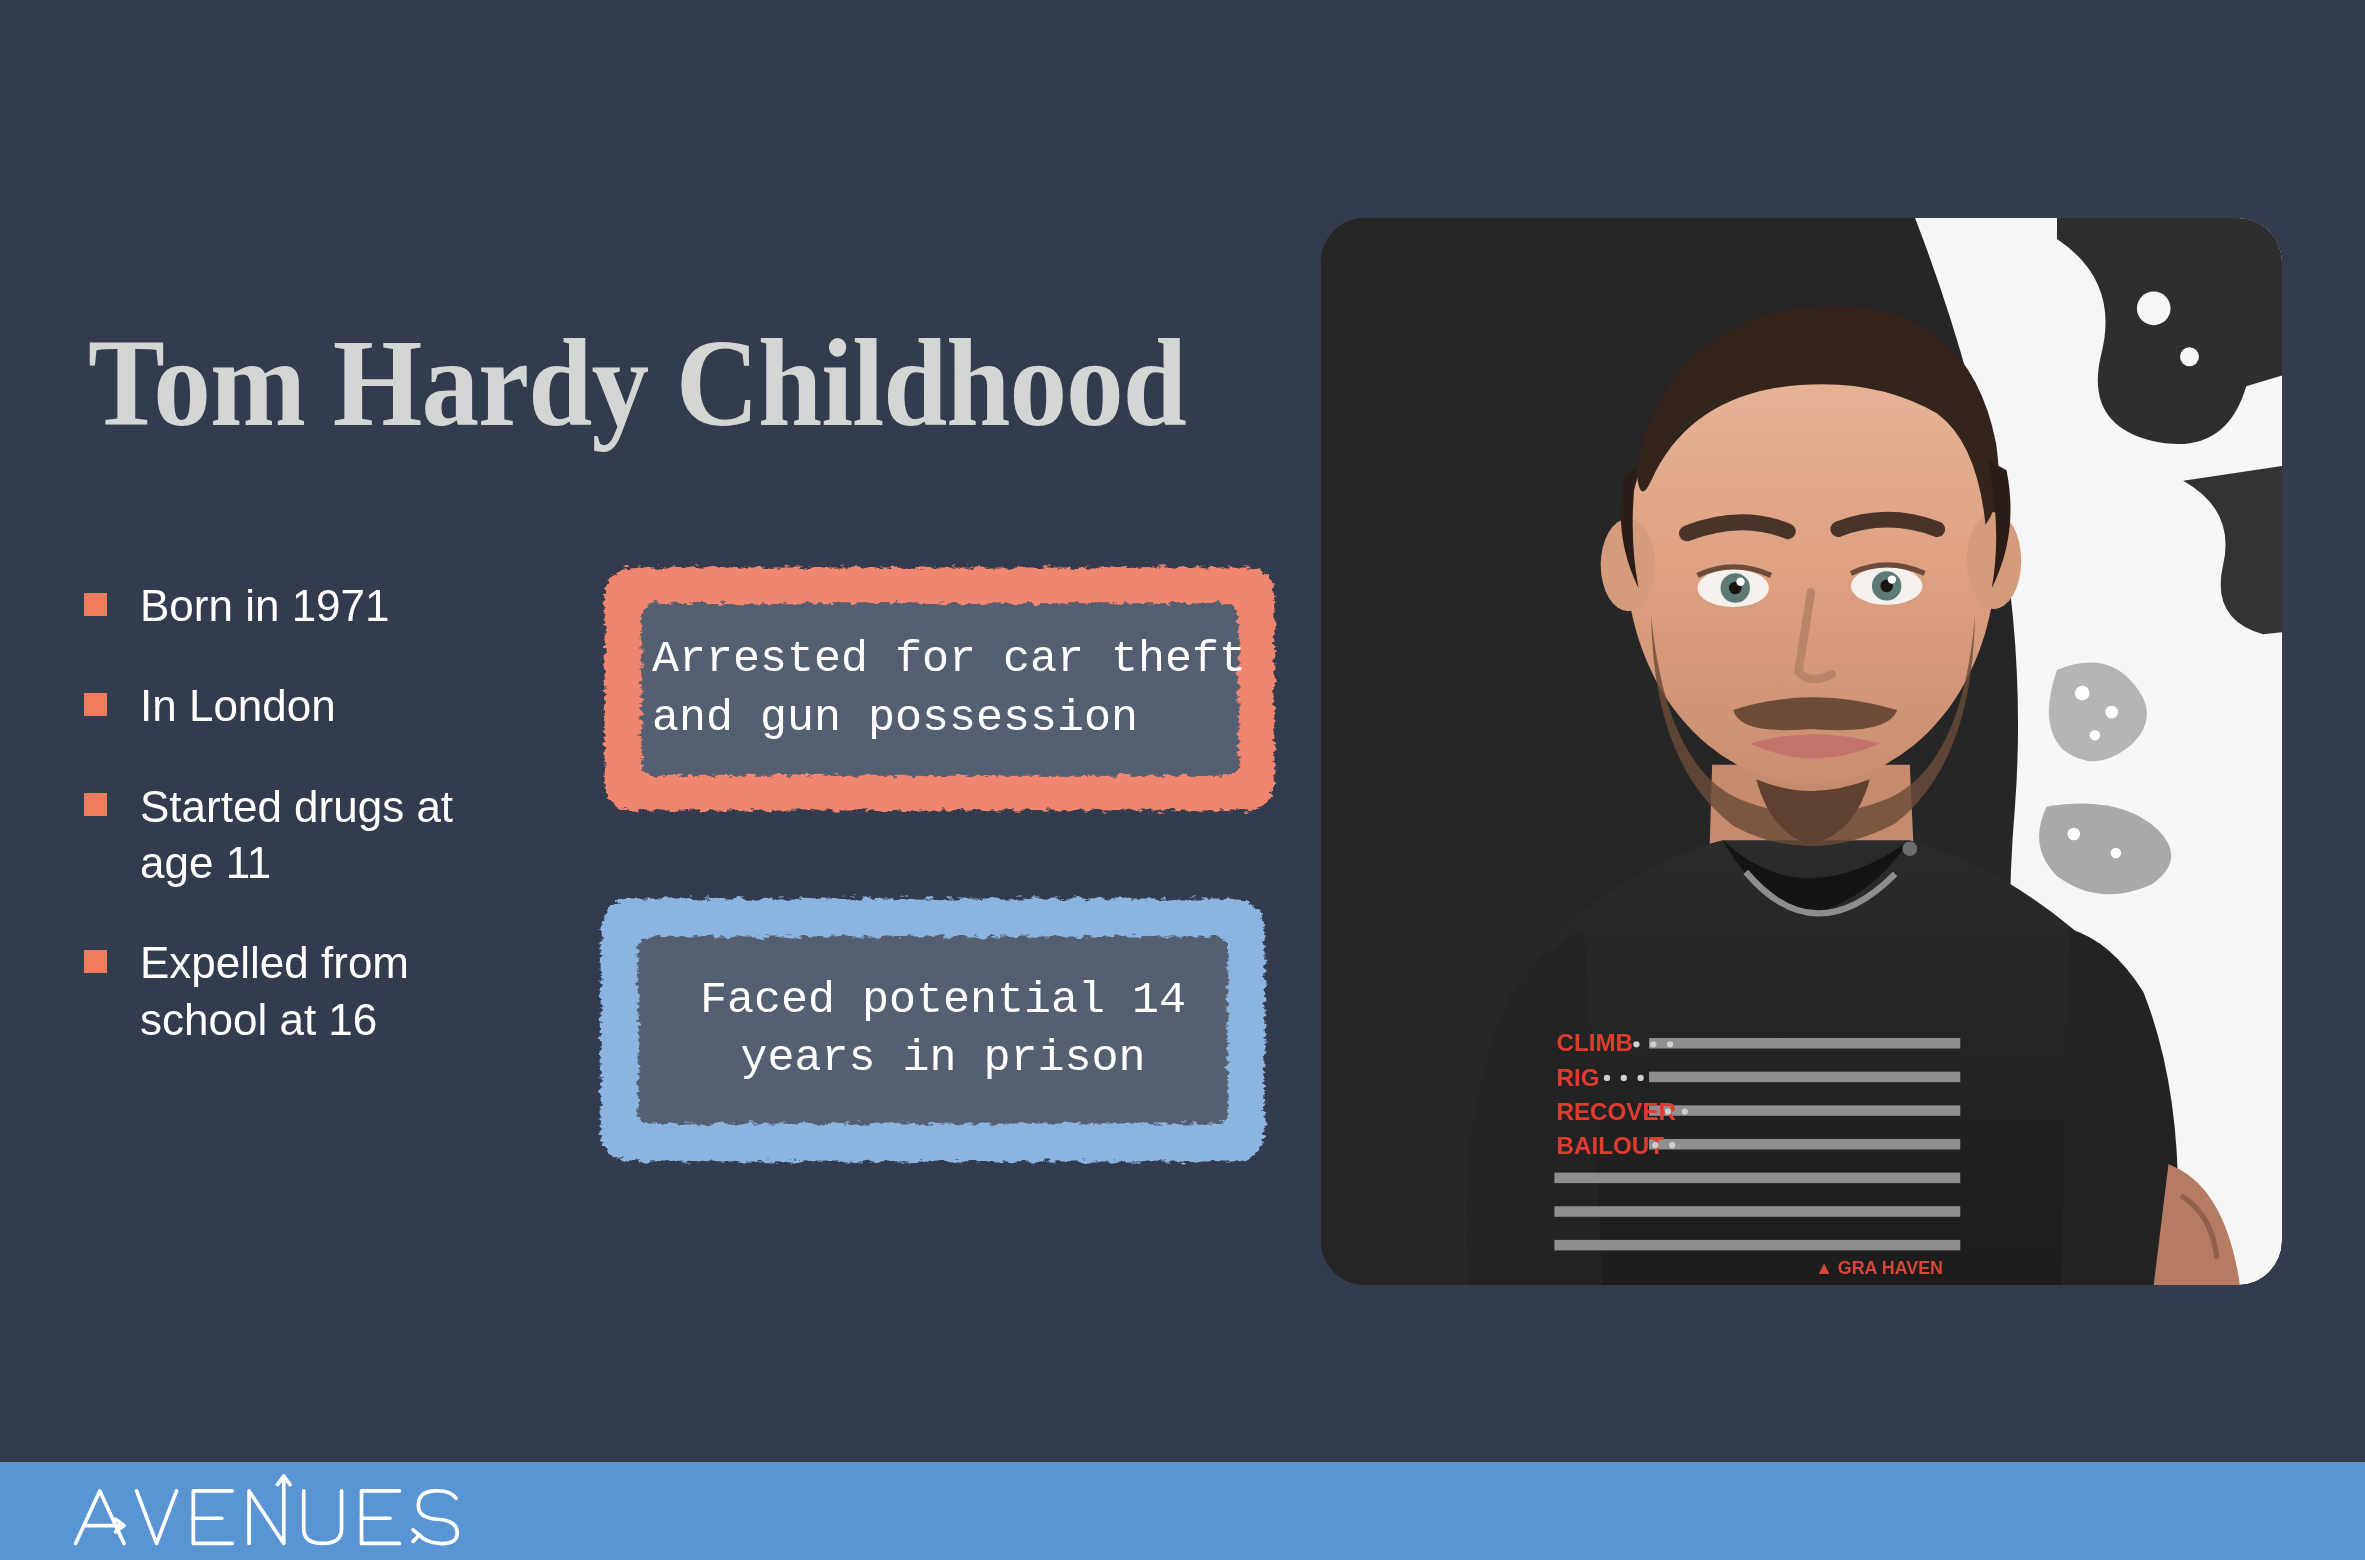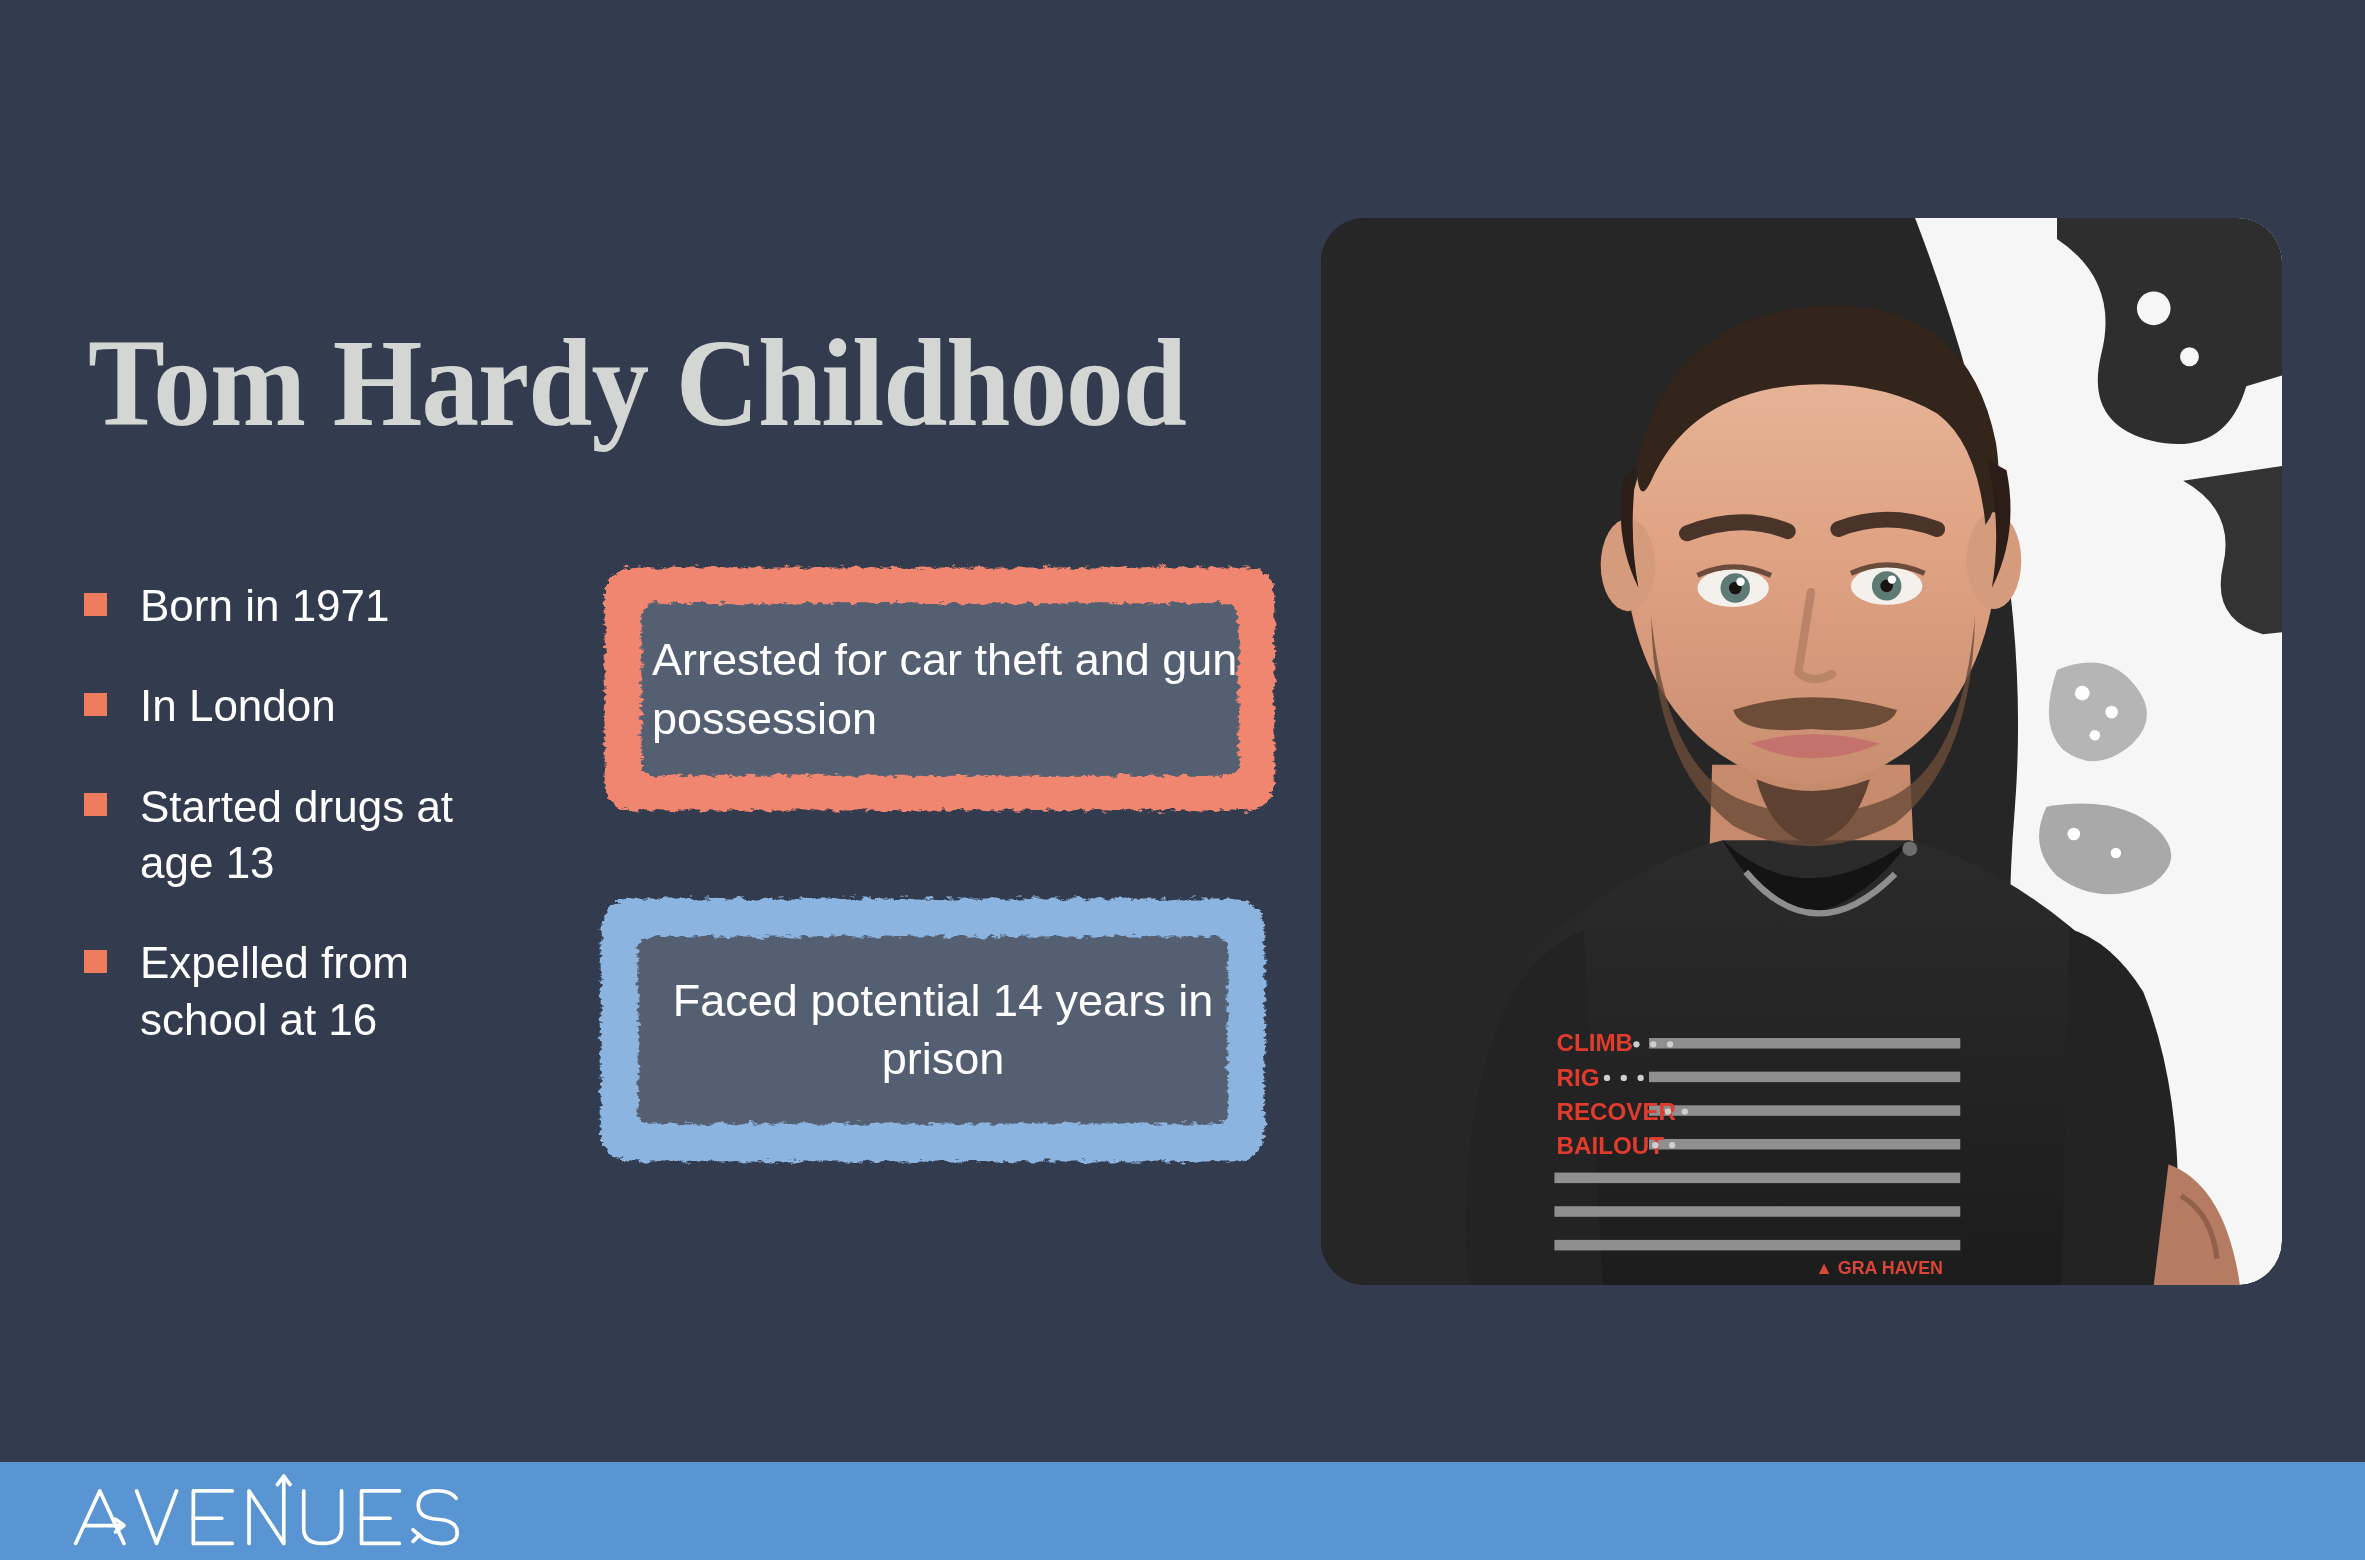--- a/index.html
+++ b/index.html
@@ -57,20 +57,21 @@
     color:#ffffff;
     font-weight:400;
     letter-spacing:0px;
   }
 
   
   .callout {
     position:absolute;
     display:flex;
     align-items:center;
+    font-family:Liberation Mono, monospace;
   }
   .callout-frame {
     position:absolute;
     inset:0;
   }
   .callout-frame svg {
     width:100%; height:100%;
     display:block;
   }
   .callout-inner {
@@ -144,21 +145,21 @@
     <li class="bullet-row">
       <span class="bullet-marker"></span>
       <span class="bullet-text">Born in 1971</span>
     </li>
     <li class="bullet-row">
       <span class="bullet-marker"></span>
       <span class="bullet-text">In London</span>
     </li>
     <li class="bullet-row">
       <span class="bullet-marker"></span>
-      <span class="bullet-text" style="max-width:326px; display:inline-block;">Started drugs at age 13</span>
+      <span class="bullet-text" style="max-width:326px; display:inline-block;">Started drugs at age 11</span>
     </li>
     <li class="bullet-row">
       <span class="bullet-marker"></span>
       <span class="bullet-text" style="max-width:326px; display:inline-block;">Expelled from school at 16</span>
     </li>
   </ul>
 
   <div class="callout" id="callout-arrest">
     <div class="callout-frame">
       <svg viewBox="0 0 1320 500" preserveAspectRatio="none" aria-hidden="true">

